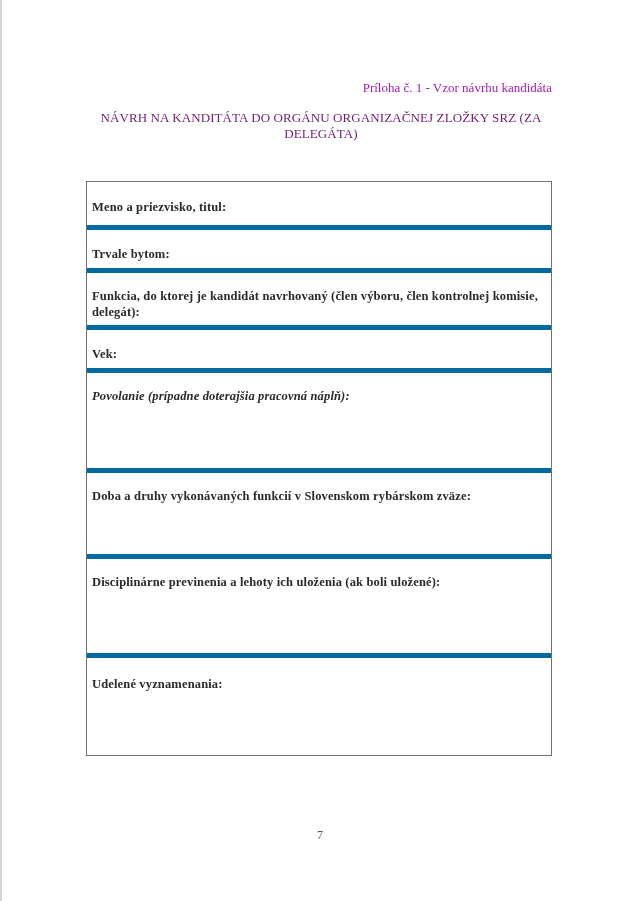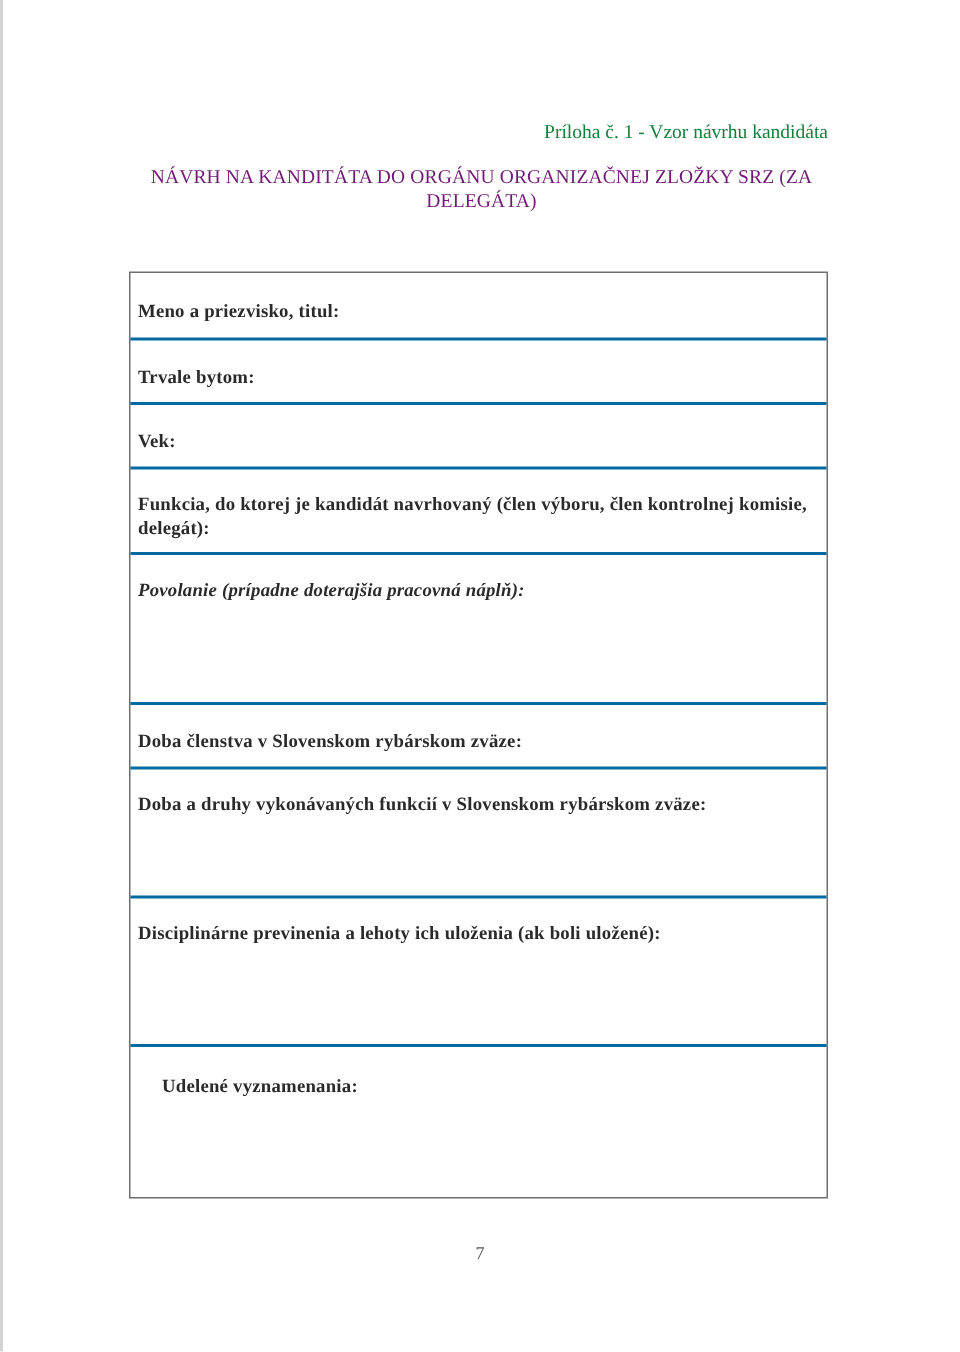--- a/index.html
+++ b/index.html
@@ -19,21 +19,21 @@
       position: absolute;
       left: 0; top: 0;
       width: 2px; height: 901px;
       background: #d4d4d4;
     }
     .annex-label {
       position: absolute;
       top: 80px;
       right: 88px;
       font-size: 13px;
-      color: #15803d;
+      color: #a21caf;
       white-space: nowrap;
     }
     .doc-title {
       position: absolute;
       top: 110px;
       left: 96px;
       width: 450px;
       text-align: center;
       font-size: 13px;
       line-height: 16px;
@@ -43,21 +43,21 @@
     .form-table {
       position: absolute;
       left: 86px;
       top: 181px;
       width: 466px;
       border: 1px solid #6f6f6f;
       box-sizing: border-box;
     }
     .form-row {
       position: relative;
-      border-top: 2px solid #0369a1;
+      border-top: 5px solid #0369a1;
       box-sizing: border-box;
     }
     .form-row:first-child { border-top: none; }
     .form-label {
       position: absolute;
       left: 5px;
       right: 8px;
       font-weight: bold;
       font-size: 12.5px;
       line-height: 16px;
@@ -83,36 +83,33 @@
 
 <div class="doc-title">NÁVRH  NA KANDITÁTA DO ORGÁNU ORGANIZAČNEJ ZLOŽKY SRZ (ZA DELEGÁTA)</div>
 
 <div class="form-table">
   <div class="form-row" style="height:43px;">
     <div class="form-label" style="top:17px;">Meno a priezvisko, titul:</div>
   </div>
   <div class="form-row" style="height:43px;">
     <div class="form-label" style="top:16px;">Trvale bytom:</div>
   </div>
+  <div class="form-row" style="height:57px;">
+    <div class="form-label" style="top:15px;">Funkcia, do ktorej je kandidát navrhovaný (člen výboru, člen kontrolnej komisie, delegát):</div>
+  </div>
   <div class="form-row" style="height:43px;">
     <div class="form-label" style="top:16px;">Vek:</div>
   </div>
-  <div class="form-row" style="height:57px;">
-    <div class="form-label" style="top:15px;">Funkcia, do ktorej je kandidát navrhovaný (člen výboru, člen kontrolnej komisie, delegát):</div>
-  </div>
   <div class="form-row" style="height:100px;font-style:italic;">
     <div class="form-label" style="top:15px;">Povolanie (prípadne doterajšia pracovná náplň):</div>
-  </div>
-  <div class="form-row" style="height:43px;">
-    <div class="form-label" style="top:16px;">Doba členstva v Slovenskom rybárskom zväze:</div>
   </div>
   <div class="form-row" style="height:86px;text-decoration:underline;">
     <div class="form-label" style="top:15px;">Doba a druhy vykonávaných funkcií v Slovenskom rybárskom zväze:</div>
   </div>
   <div class="form-row" style="height:99px;">
     <div class="form-label" style="top:15px;">Disciplinárne previnenia a lehoty ich uloženia (ak boli uložené):</div>
   </div>
   <div class="form-row" style="height:102px;">
-    <div class="form-label" style="top:18px;margin-left:16px;">Udelené vyznamenania:</div>
+    <div class="form-label" style="top:18px;">Udelené vyznamenania:</div>
   </div>
 </div>
 
 <div class="page-number">7</div>
 
 </body></html>

